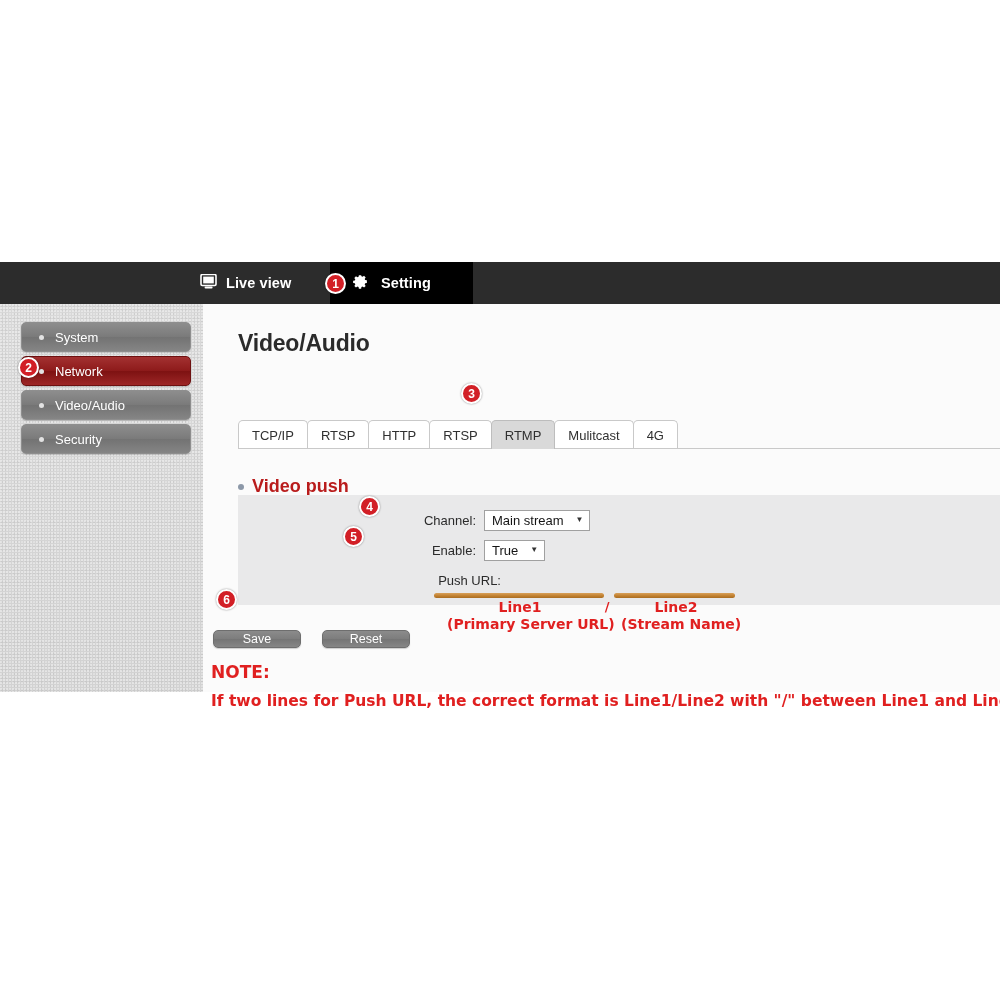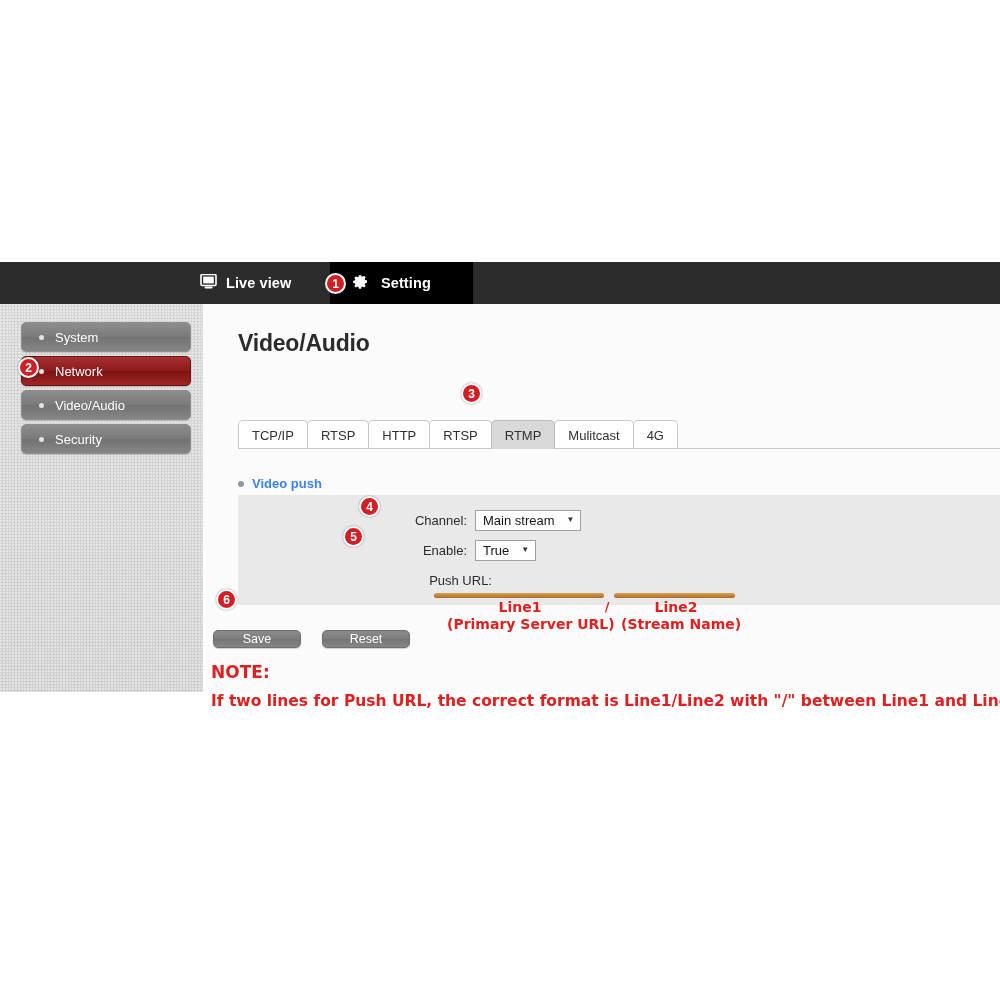--- a/index.html
+++ b/index.html
@@ -141,35 +141,35 @@
   .section-head {
     position: absolute;
     left: 35px; top: 172px;
     display: flex; align-items: center; gap: 8px;
   }
   .section-dot {
     width: 6px; height: 6px; border-radius: 50%;
     background: #8c98a8;
   }
   .section-title {
-    font-size: 13px;
-    font-weight: bold;
-    color: #3b82f6;
+    font-size: 18px;
+    font-weight: bold;
+    color: #b91c1c;
   }
 
   
   .form-panel {
     position: absolute;
     left: 35px; top: 191px;
     width: 762px; height: 110px;
     background: #e9e9ea;
   }
   .form-row {
     position: absolute;
-    left: 7px;
+    left: 16px;
     height: 26px;
     display: flex;
     align-items: center;
   }
   .form-label {
     width: 230px;
     text-align: right;
     font-size: 13px;
     color: #2b2b2b;
     padding-right: 8px;

